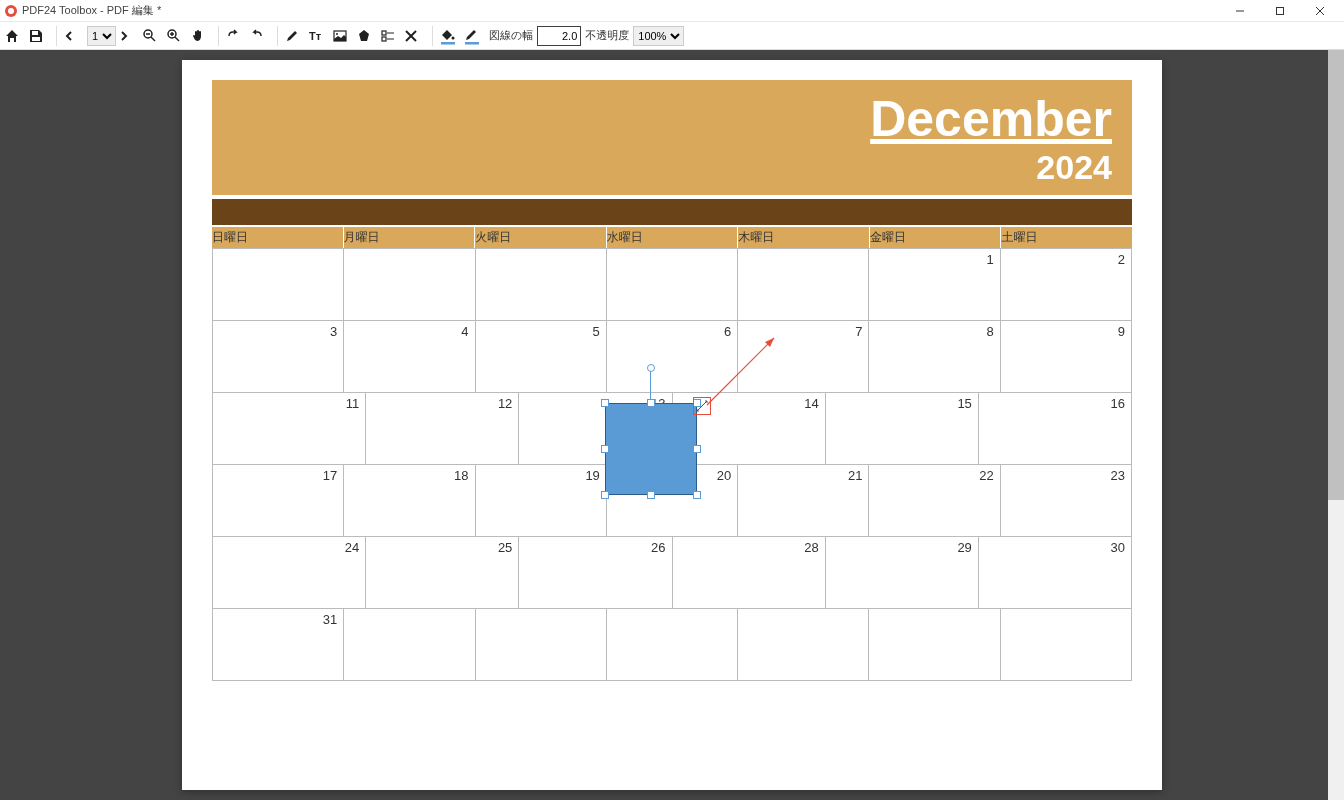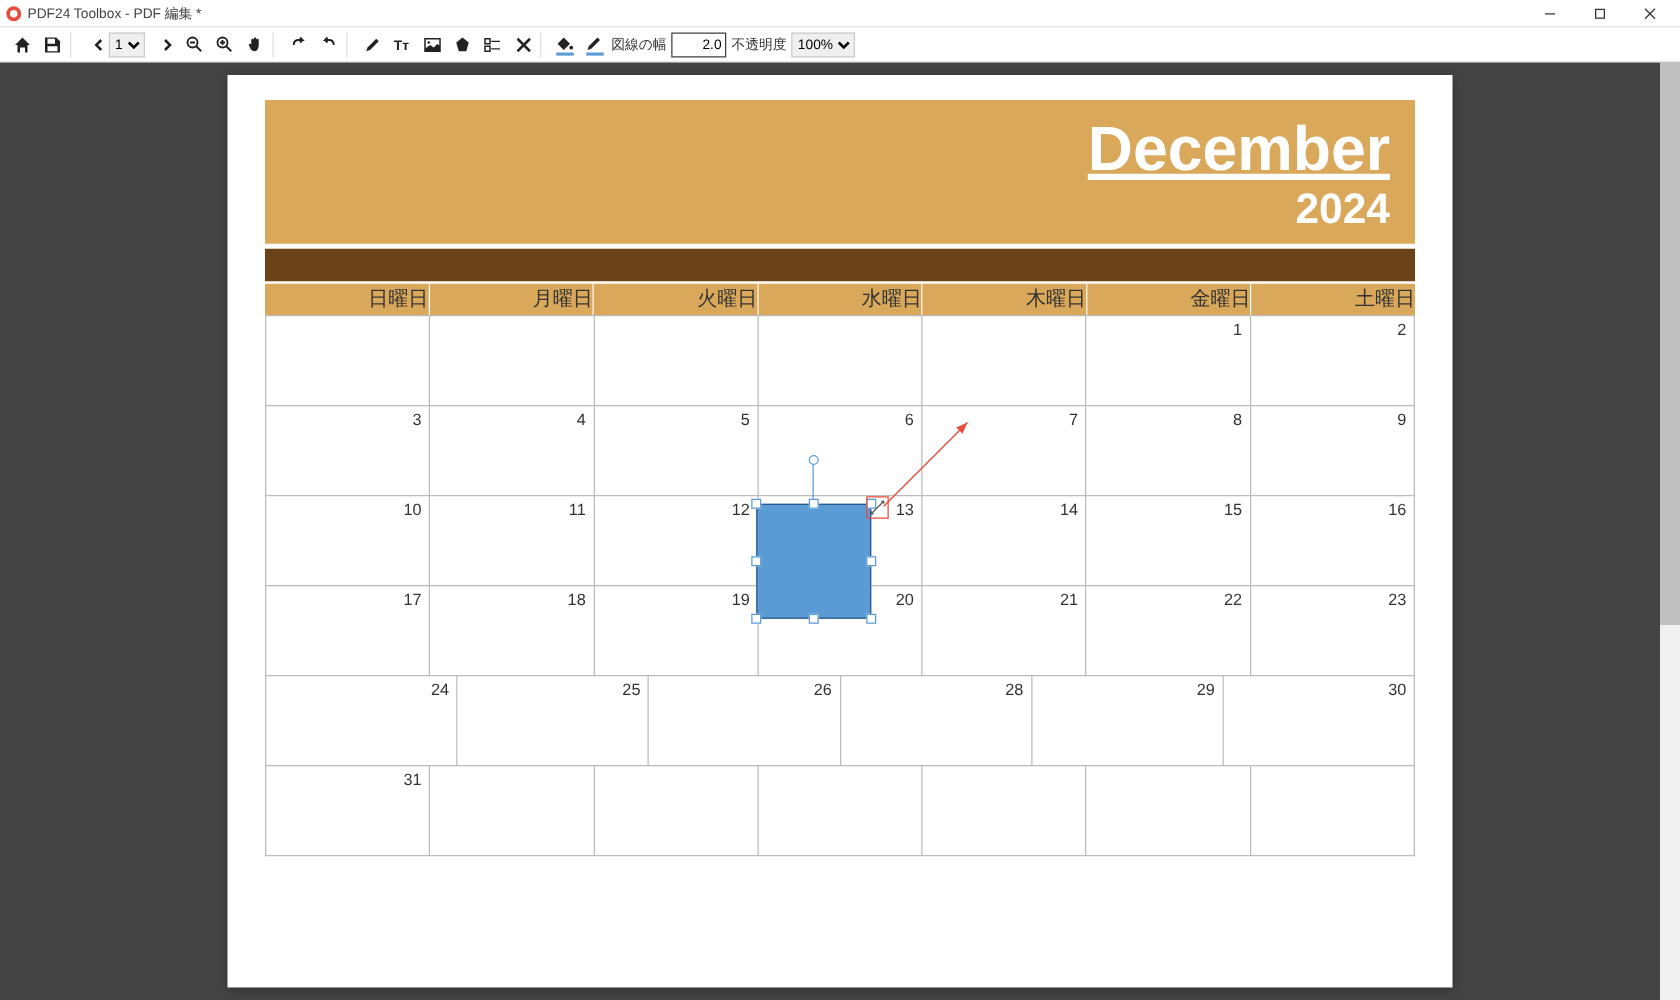--- a/index.html
+++ b/index.html
@@ -3,36 +3,36 @@
 <meta charset="utf-8">
 <style>
 * { margin: 0; padding: 0; box-sizing: border-box; }
 body { font-family: "Meiryo", "Yu Gothic", sans-serif; font-size: 12px; background: #fff; overflow: hidden; }
 .titlebar { height: 22px; background: #fff; display: flex; align-items: center; padding: 0 4px; border-bottom: 1px solid #e8e8e8; }
 .titlebar-icon { width: 14px; height: 14px; margin-right: 4px; }
 .titlebar-text { font-size: 11px; color: #444; flex: 1; }
 .win-controls { display: flex; gap: 0; }
 .win-btn { width: 40px; height: 22px; display: flex; align-items: center; justify-content: center; cursor: pointer; }
 .toolbar { height: 28px; display: flex; align-items: center; padding: 0 4px; gap: 2px; border-bottom: 1px solid #ddd; }
-.tb-btn { width: 22px; height: 22px; display: flex; align-items: center; justify-content: flex-end; cursor: pointer; border-radius: 2px; }
+.tb-btn { width: 22px; height: 22px; display: flex; align-items: center; justify-content: flex-start; cursor: pointer; border-radius: 2px; }
 .tb-sep { width: 1px; height: 20px; background: #ddd; margin: 0 4px; }
 .page-select { height: 20px; font-size: 11px; border: 1px solid #ccc; }
 .tb-label { font-size: 11px; color: #333; margin: 0 2px; }
 .tb-input { width: 44px; height: 20px; font-size: 11px; border: 1px solid #404040; padding: 0 3px; text-align: right; }
 .opacity-select { height: 20px; font-size: 11px; border: 1px solid #ccc; }
 .workspace { position: absolute; top: 50px; bottom: 0; left: 0; right: 0; background: #444; overflow: auto; }
 .scrollbar-v { position: absolute; right: 0; top: 50px; bottom: 0; width: 16px; background: #f0f0f0; }
 .scrollbar-thumb { position: absolute; top: 0; width: 100%; height: 60%; background: #c0c0c0; border-radius: 0; }
 .page { background: #fff; margin: 10px auto; width: 980px; height: 730px; box-shadow: 0 2px 8px rgba(0,0,0,0.3); position: relative; padding: 20px 30px; }
 .cal-header { background: #d9a85b; padding: 10px 20px 8px; text-align: right; }
 .cal-month { font-size: 50px; font-weight: bold; color: #fff; font-family: Verdana, sans-serif; text-decoration: underline; }
 .cal-year { font-size: 34px; font-weight: bold; color: #fff; font-family: Verdana, sans-serif; margin-top: 0; }
 .cal-bar { background: #6b4318; height: 26px; margin-top: 4px; }
 .cal-days { display: flex; margin-top: 2px; }
-.cal-day-hdr { flex: 1; background: #d9a85b; text-align: right; padding: 2px 0; font-size: 16px; color: #333; border-right: 1px solid #fff; }
+.cal-day-hdr { flex: 1; background: #d9a85b; text-align: left; padding: 2px 0; font-size: 12px; color: #333; border-right: 1px solid #fff; }
 .cal-day-hdr:last-child { border-right: none; }
 .cal-grid { border: 1px solid #bbb; border-top: none; }
 .cal-row { display: flex; height: 72px; }
 .cal-cell { flex: 1; border-right: 1px solid #bbb; border-top: 1px solid #bbb; position: relative; padding: 3px 6px; text-align: right; font-size: 13px; color: #333; }
 .cal-cell:last-child { border-right: none; }
 .shape-rect { position: absolute; background: #5b9bd5; border: 1.5px solid #2e5c8a; }
 .sel-handle { position: absolute; width: 8px; height: 8px; background: #fff; border: 1px solid #5b9bd5; }
 .sel-rot { position: absolute; width: 8px; height: 8px; background: #fff; border: 1px solid #5b9bd5; border-radius: 50%; }
 .sel-line { position: absolute; background: #5b9bd5; }
 .arrow { position: absolute; }
@@ -214,21 +214,20 @@
       <div class="cal-row">
         <div class="cal-cell">3</div>
         <div class="cal-cell">4</div>
         <div class="cal-cell">5</div>
         <div class="cal-cell">6</div>
         <div class="cal-cell">7</div>
         <div class="cal-cell">8</div>
         <div class="cal-cell">9</div>
       </div>
       <div class="cal-row">
-        <div class="cal-cell">10</div>
         <div class="cal-cell">11</div>
         <div class="cal-cell">12</div>
         <div class="cal-cell">13</div>
         <div class="cal-cell">14</div>
         <div class="cal-cell">15</div>
         <div class="cal-cell">16</div>
       </div>
       <div class="cal-row">
         <div class="cal-cell">17</div>
         <div class="cal-cell">18</div>

